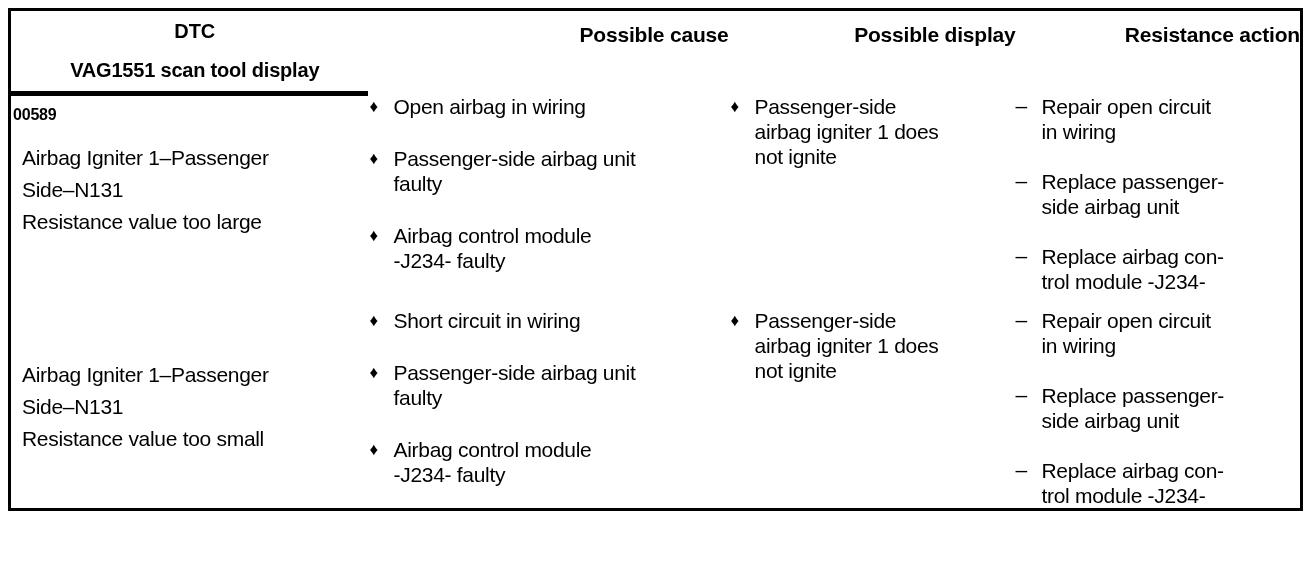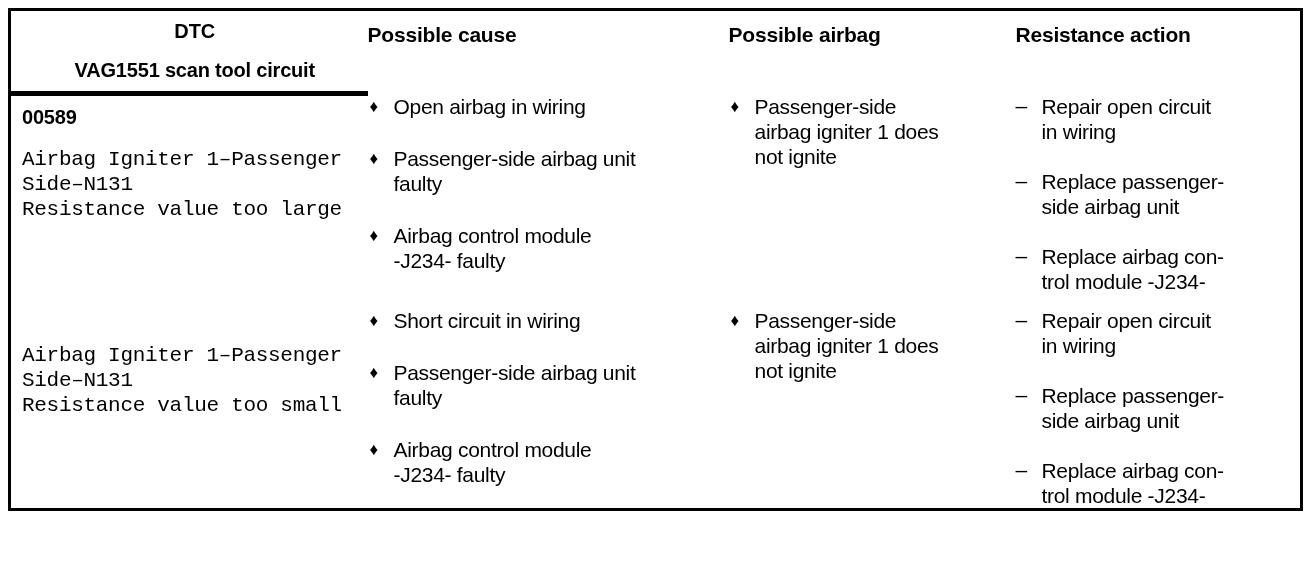--- a/index.html
+++ b/index.html
@@ -59,21 +59,21 @@
     box-sizing: border-box;
     border-bottom: 5px solid #000;
     position: relative;
   }
   .hdr-cell.first { border-bottom: 5px solid #000; }
 
   .hdr-title {
     font-weight: bold;
     font-size: 21px;
     letter-spacing: -0.2px;
-    text-align: left;
+    text-align: right;
     padding-top: 12px;
   }
 
   .hdr-left-line1 {
     font-weight: bold;
     font-size: 20px;
     padding: 9px 0 0 11px;
     letter-spacing: -0.1px;
   }
   .hdr-left-line2 {
@@ -85,31 +85,30 @@
 
   
   .body-cell {
     position: relative;
     box-sizing: border-box;
   }
   .rowsep { border-bottom: 4px solid #000; }
 
   .dtc-code {
     font-weight: bold;
-    font-size: 20px;
-    padding: 10px 0 0 11px;
+    font-size: 16px;
+    padding: 10px 0 0 2px;
     letter-spacing: -0.2px;
   }
   .dtc-desc {
     font-size: 21px;
-    line-height: 25px;
+    line-height: 32px;
     padding: 18px 0 0 11px;
     letter-spacing: -0.3px;
     font-weight: 400;
-    font-family: Liberation Mono, monospace;
   }
   .dtc-desc.second-row {
     padding-top: 14px;
   }
 
   
   ul.blist {
     list-style: none;
     margin: 0;
     padding: 0;
@@ -165,27 +164,27 @@
       <col class="c1">
         <col class="c2">
         <col class="c3">
         <col class="c4">
     </colgroup>
 
     <thead>
       <tr>
         <th class="hdr-cell first">
           <div class="hdr-left-line1">DTC</div>
-          <div class="hdr-left-line2">VAG1551 scan tool circuit</div>
+          <div class="hdr-left-line2">VAG1551 scan tool display</div>
         </th>
         <th class="hdr-cell vsep-l">
           <div class="hdr-title">Possible cause</div>
         </th>
         <th class="hdr-cell vsep-l">
-          <div class="hdr-title">Possible airbag</div>
+          <div class="hdr-title">Possible display</div>
         </th>
         <th class="hdr-cell vsep-l">
           <div class="hdr-title">Resistance action</div>
         </th>
       </tr>
     </thead>
 
     <tbody>
 
       <tr>

